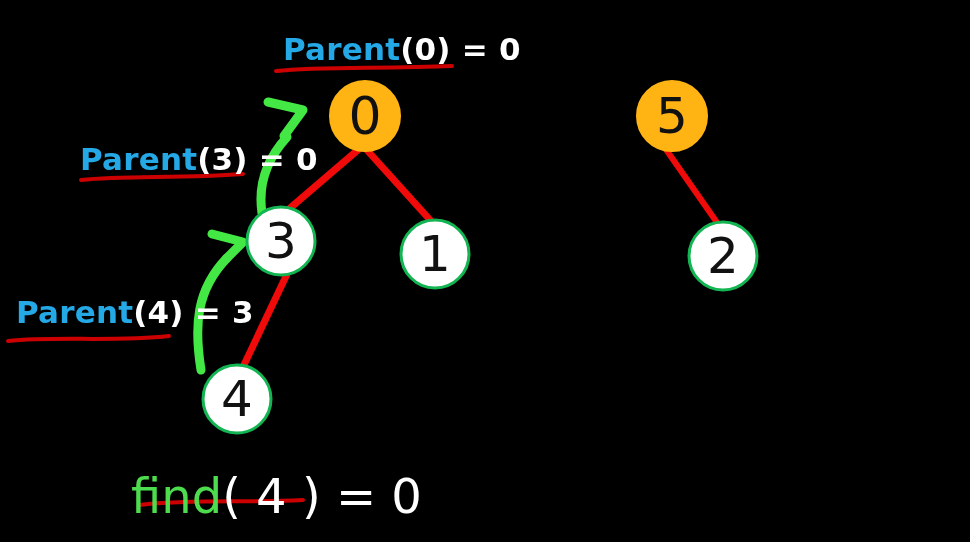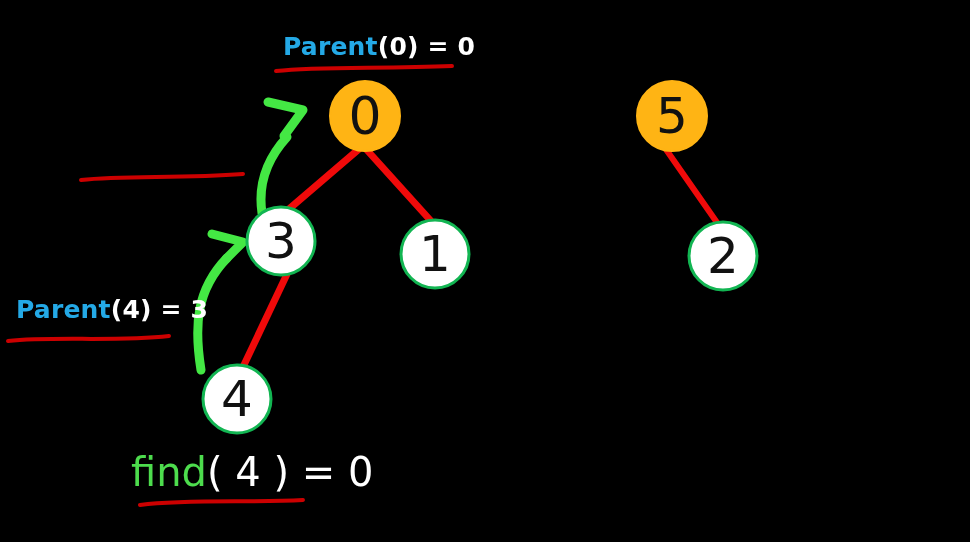--- a/index.html
+++ b/index.html
@@ -19,34 +19,35 @@
     position: absolute;
     left: 0;
     top: 0;
     width: 970px;
     height: 542px;
   }
   .label {
     position: absolute;
     white-space: nowrap;
     font-family: "DejaVu Sans", sans-serif;
-    font-size: 25px;
+    font-size: 31px;
     font-weight: 600;
     letter-spacing: 0.2px;
     line-height: 1;
   }
   .label .fn { color: #24a9e6; }
   .label .rest { color: #ffffff; }
   .find-label {
     position: absolute;
     white-space: nowrap;
     font-family: "DejaVu Sans", sans-serif;
-    font-size: 40px;
+    font-size: 48px;
     font-weight: 500;
     line-height: 1;
+    margin-top: 20px;
   }
   .find-label .fn { color: #4ddc4d; }
   .find-label .rest { color: #ffffff; }
   .node-num {
     font-family: "DejaVu Sans", sans-serif;
     font-weight: 500;
     fill: #111111;
   }
 </style>
 </head>
@@ -112,20 +113,23 @@
       <path d="M 8 341 C 55 336, 115 342, 169 336" stroke="#CC0000" stroke-width="4" fill="none" stroke-linecap="round"></path>
       <path d="M 140 505 C 190 499, 250 503, 303 500" stroke="#CC0000" stroke-width="4" fill="none" stroke-linecap="round"></path>
     </g>
 
   </svg>
 
   <div class="label" style="left:283px; top:34px;">
     <span class="fn">Parent</span><span class="rest">(0) = 0</span>
   </div>
 
+  <div class="label" style="left:80px; top:144px;">
+    <span class="fn">Parent</span><span class="rest">(3) = 0</span>
+  </div>
 
   <div class="label" style="left:16px; top:297px;">
     <span class="fn">Parent</span><span class="rest">(4) = 3</span>
   </div>
 
   <div class="find-label" style="left:131px; top:452px;">
     <span class="fn">find</span><span class="rest">( 4 ) = 0</span>
   </div>
 
 </div>

